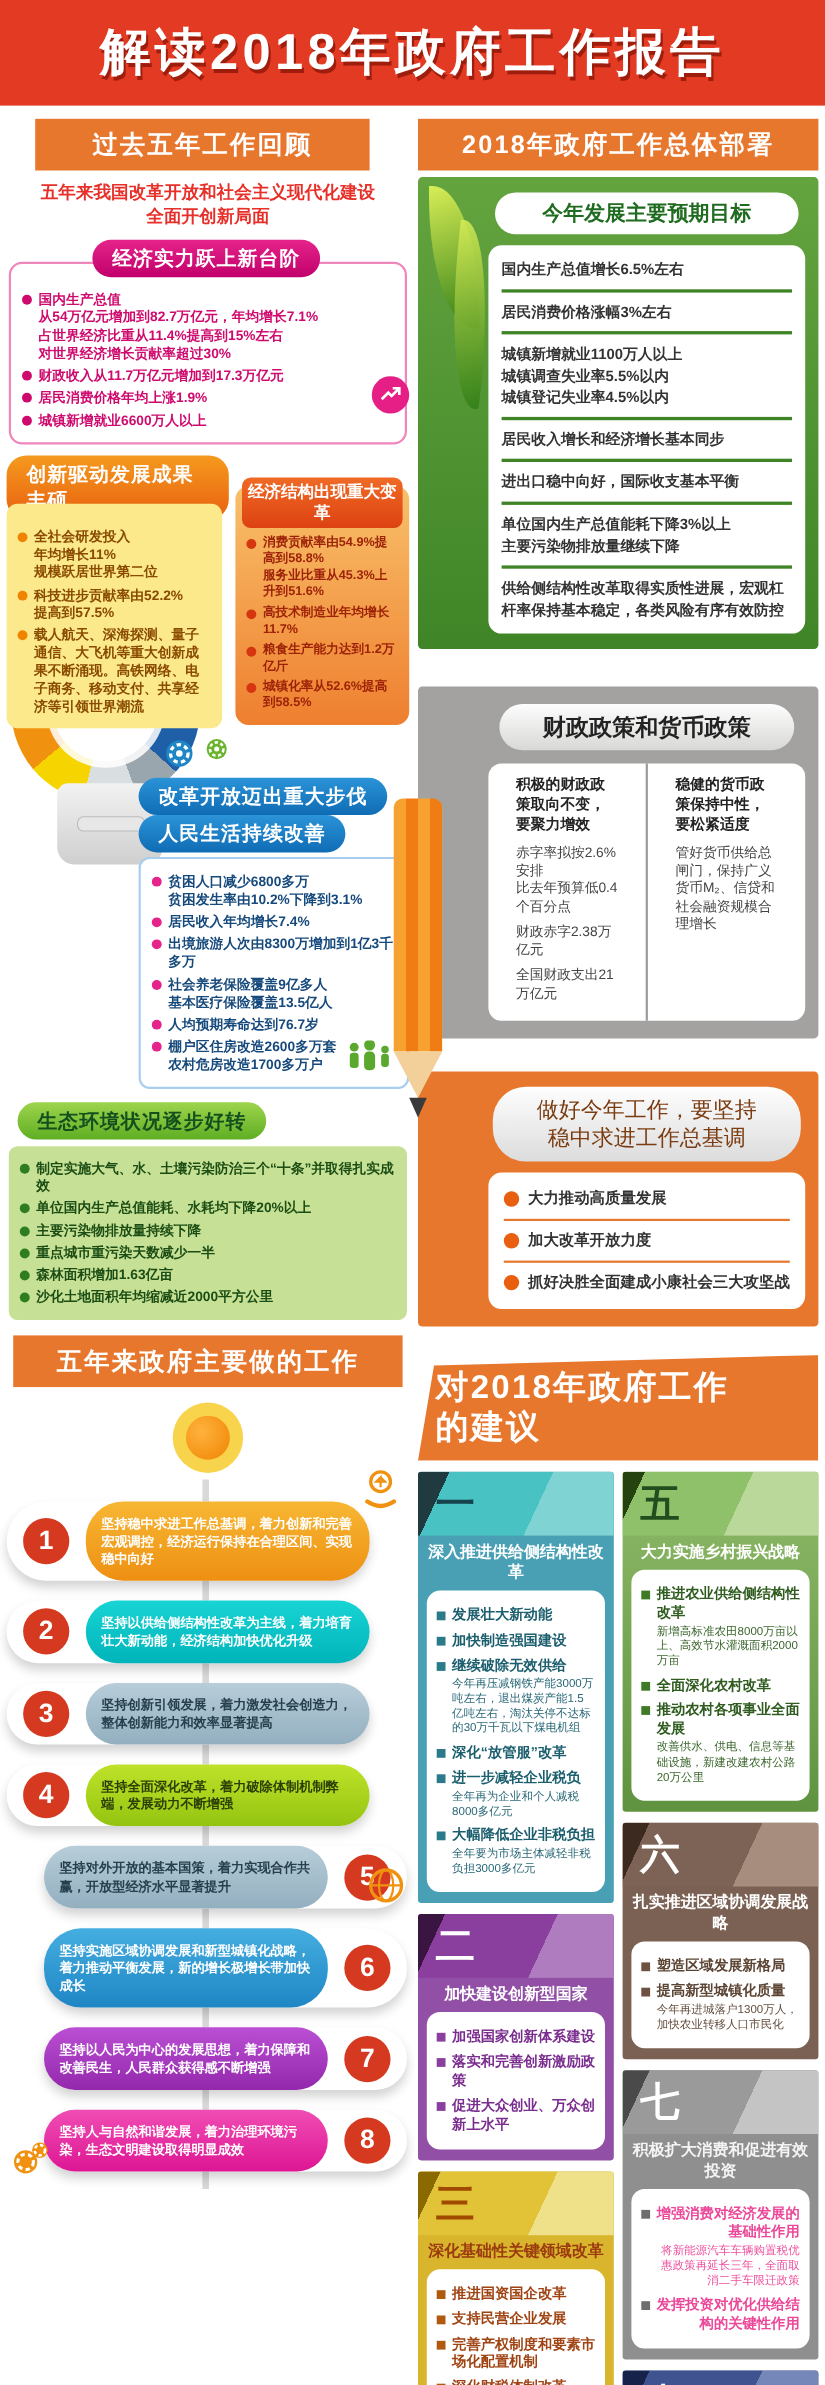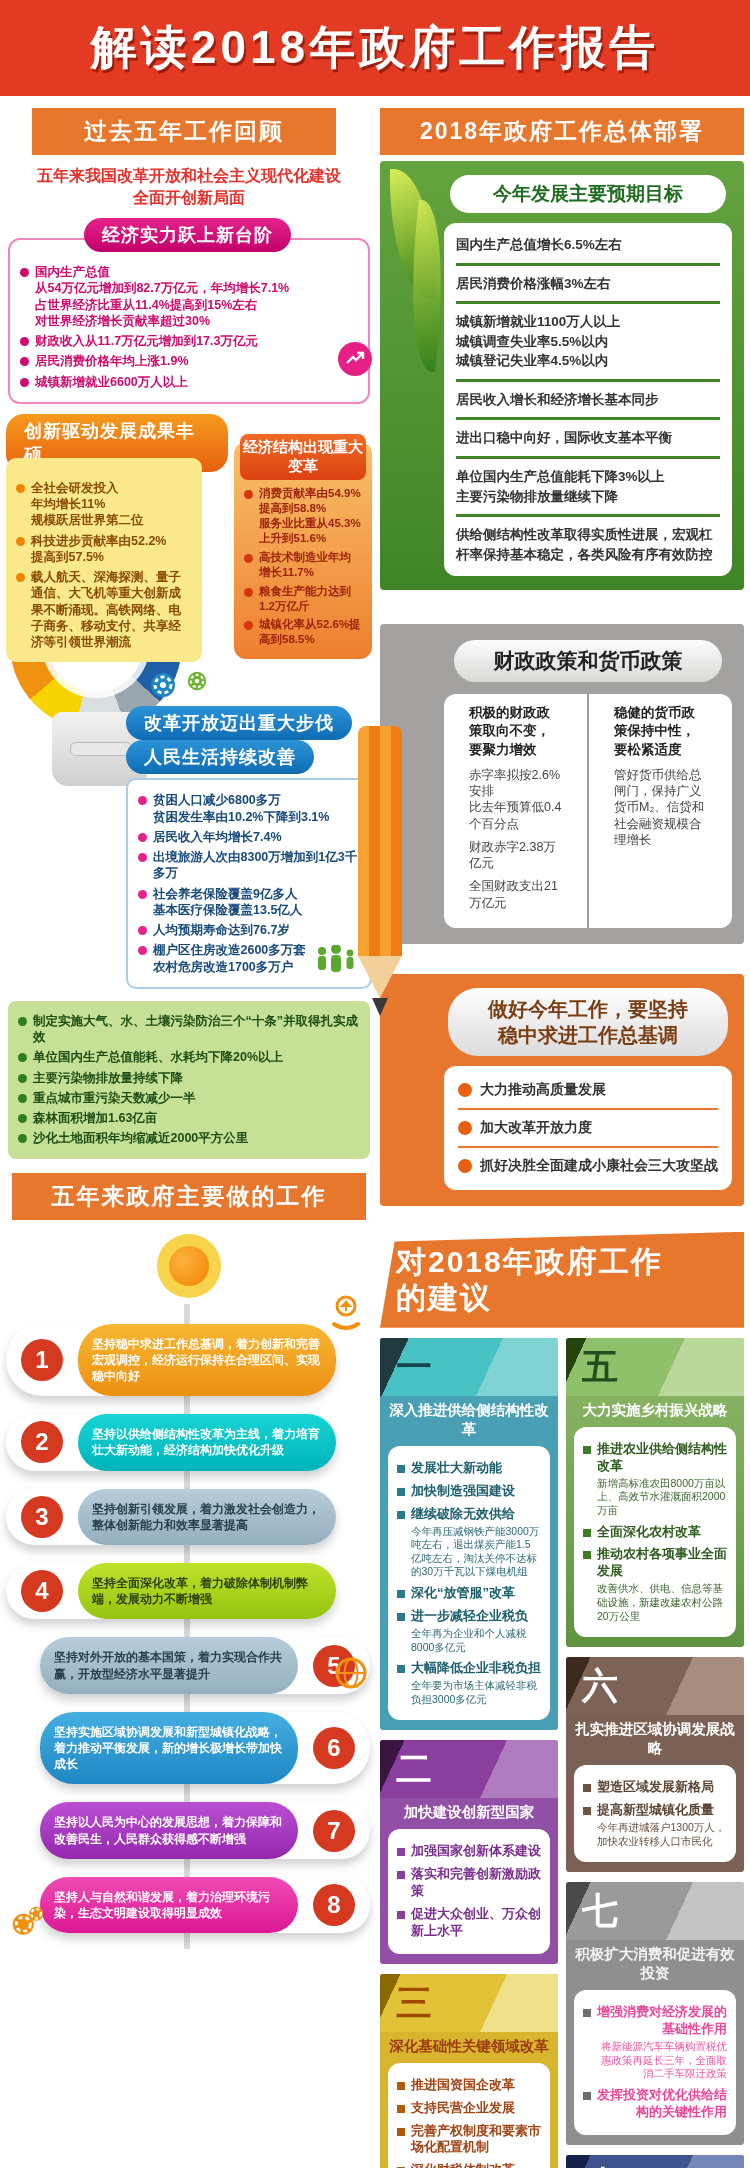--- a/index.html
+++ b/index.html
@@ -33,21 +33,21 @@
   .note { font-weight:normal; font-size:10.5px; line-height:1.3; margin-top:2px; opacity:.95; }
 
   .box { border-radius:12px; padding:8px 10px; font-size:12.5px; font-weight:bold; position:relative; }
   .box.economy { border:2px solid #ef86bc; color:#cf0a6e; margin:-14px 2px 10px 2px; padding-top:20px; background:#fff; }
   .trend-badge { position:absolute; right:-4px; bottom:26px; width:34px; height:34px; border-radius:50%; background:#e51f86; display:flex; align-items:center; justify-content:center; }
 
   .midgrid { display:flex; gap:6px; }
   .box.innov { background:#fbe98c; color:#8a4a00; width:196px; border-radius:10px; margin-top:-14px; padding-top:18px; }
   .box.innov .dot { background:#f08300; }
   .innov-wrap { position:relative; z-index:2; }
-  .box.structure { background:linear-gradient(180deg,#f9c06a,#ee7f2f); color:#9e2208; width:138px; margin-top:28px; }
+  .box.structure { background:linear-gradient(180deg,#f9c06a,#ee7f2f); color:#9e2208; width:158px; margin-top:28px; }
   .box.structure .dot { background:#d5350f; }
   .structure-head { background:linear-gradient(180deg,#f06a25,#dd4212); color:#fff; font-size:15px; font-weight:bold; text-align:center; border-radius:8px; padding:4px 2px; margin:-16px -4px 6px -4px; }
 
   .rightstack { margin-left:120px; position:relative; z-index:2; }
   .wbox { background:#fff; border:2px solid #a9cdec; border-radius:10px; color:#174a7c; font-size:12.5px; font-weight:bold; padding:8px 10px; margin:4px 0 12px 0; position:relative; }
   .wbox .dot { background:#f08300; }
   .wbox.life .dot { background:#e5238a; }
 
   .box.ecology { background:#c6e195; color:#1c4d14; margin:6px 2px 10px 2px; border-radius:8px; }
   .box.ecology .dot { background:#2e7d1e; }
@@ -93,21 +93,21 @@
   .graypanel { background:#a3a2a0; border-radius:4px; margin-top:34px; padding:16px 12px 16px 64px; position:relative; }
   .graypanel-head { background:linear-gradient(180deg,#fdfdfd,#d8d8d6); color:#222; font-size:21px; font-weight:bold; text-align:center; border-radius:26px; padding:7px 6px; margin:0 10px 12px 10px; }
   .graypanel-body { background:#fff; border-radius:12px; display:flex; font-size:12.5px; }
   .pol { flex:1; padding:10px 25px; }
   .pol + .pol { border-left:2px solid #9b9b9b; }
   .pol h4 { font-size:13.5px; margin-bottom:8px; line-height:1.35; }
   .pol .li-txt { font-weight:normal; color:#444; }
   .pol .li { margin:7px 0; }
 
   .orpanel { background:#e8772e; border-radius:4px; margin-top:30px; padding:14px 12px 16px 64px; position:relative; }
-  .orpanel-head { background:linear-gradient(180deg,#fefefe,#dcdcdc); color:#7a3c10; font-size:20px; font-weight:bold; text-align:center; border-radius:30px; padding:8px 6px; margin:0 4px 10px 4px; white-space:pre-line; line-height:1.3; }
+  .orpanel-head { background:linear-gradient(180deg,#fefefe,#dcdcdc); color:#7a3c10; font-size:20px; font-weight:normal; text-align:center; border-radius:30px; padding:8px 6px; margin:0 4px 10px 4px; white-space:pre-line; line-height:1.3; }
   .orpanel-body { background:#fff; border-radius:12px; padding:6px 14px; font-size:14px; font-weight:bold; color:#333; }
   .w-item { display:flex; gap:8px; align-items:center; padding:9px 0; border-bottom:2px solid #e8772e; }
   .w-item:last-child { border-bottom:none; }
   .w-item .dot { background:#e8600f; width:14px; height:14px; margin-top:0; }
 
   .pencil { position:absolute; left:-26px; top:620px; width:52px; z-index:4; }
   .p-body { width:44px; height:230px; margin:0 auto; border-radius:8px 8px 0 0;
             background:repeating-linear-gradient(90deg,#f6a130 0 11px,#ef7d14 11px 22px); }
   .p-wood { width:0; height:0; margin:0 auto; border-left:22px solid transparent; border-right:22px solid transparent; border-top:42px solid #f3cf9a; }
   .p-lead { width:0; height:0; margin:-44px auto 0 auto; position:relative; top:44px; border-left:8px solid transparent; border-right:8px solid transparent; border-top:18px solid #3a3a3a; }
@@ -307,20 +307,23 @@
 
               <div class="li">
                 <span class="dot"></span>
                 <div class="li-txt"><span>棚户区住房改造2600多万套
 农村危房改造1700多万户</span></div>
               </div>
             </div>
         </div>
       </div>
 
+      <div class="eco-head">
+        <div class="pill-head greenp">生态环境状况逐步好转</div>
+      </div>
       <div class="box ecology">
 
           <div class="li">
             <span class="dot"></span>
             <div class="li-txt"><span>制定实施大气、水、土壤污染防治三个“十条”并取得扎实成效</span></div>
           </div>
 
           <div class="li">
             <span class="dot"></span>
             <div class="li-txt"><span>单位国内生产总值能耗、水耗均下降20%以上</span></div>

